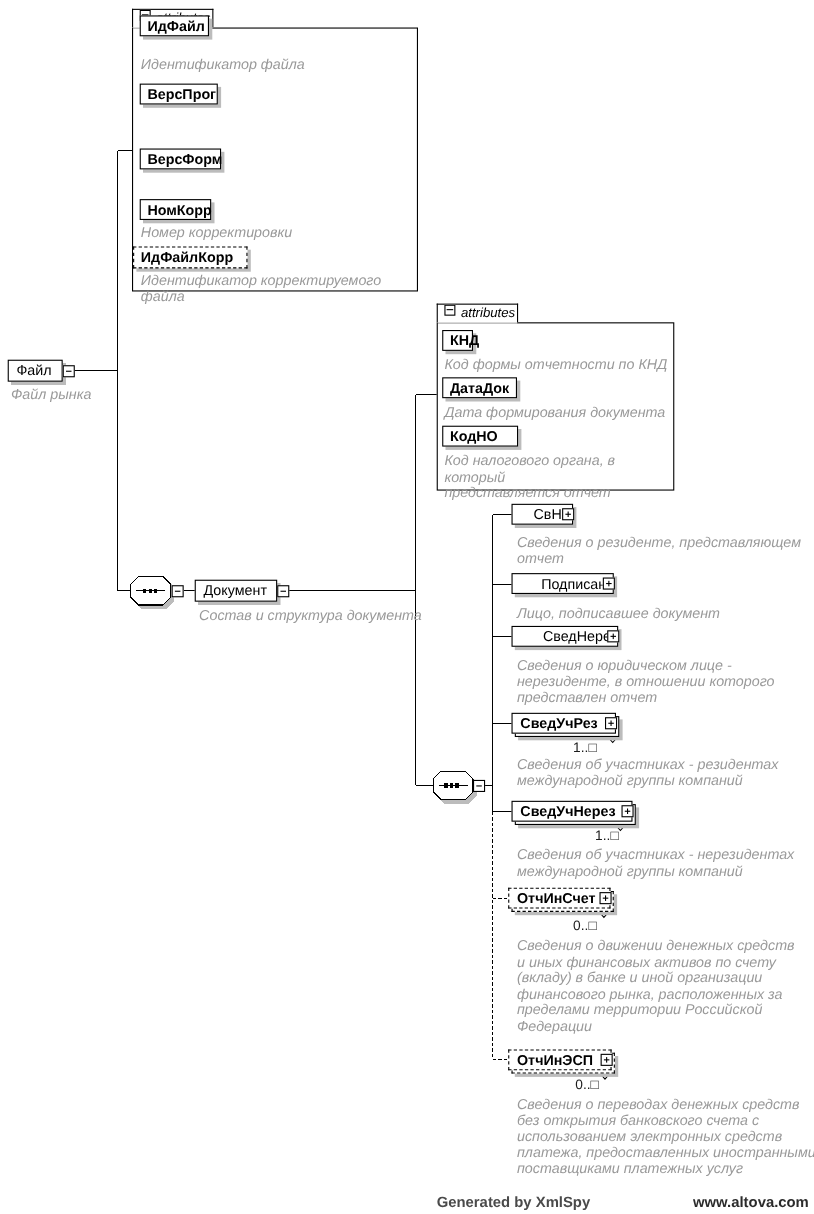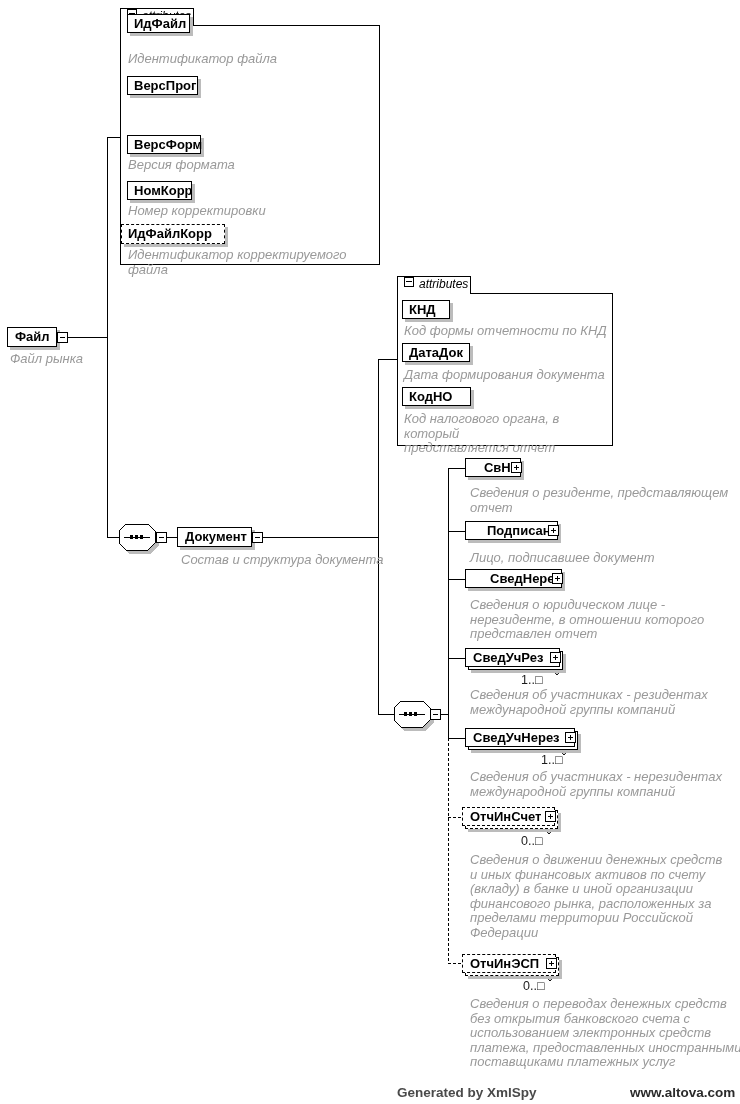--- a/index.html
+++ b/index.html
@@ -5,21 +5,21 @@
   html,body{margin:0;padding:0;background:#fff;}
   #stage{
     position:relative;width:740px;height:1104px;background:#fff;overflow:hidden;
     font-family:"Liberation Sans","DejaVu Sans",sans-serif;
   }
   svg.wires{position:absolute;left:0;top:0;}
   
   .el-box{
     position:absolute;height:20px;box-sizing:border-box;background:#fff;
     border:1px solid #000;box-shadow:3px 3px 0 #bcbcbc;
-    font-weight:bold;font-size:13px;line-height:18px;color:#000;
+    font-weight:normal;font-size:13px;line-height:18px;color:#000;
     padding-left:7px;white-space:nowrap;
   }
   .el-box.small{height:19px;line-height:17px;text-align:right;}
   
   .multi{position:absolute;height:19px;}
   .multi .back{
     position:absolute;left:3px;top:3px;width:100%;height:100%;box-sizing:border-box;
     background:#fff;border:1px solid #000;box-shadow:3px 3px 0 #bcbcbc;
   }
   .multi .front{
@@ -118,42 +118,41 @@
     <span class="tab-pm"></span>
     <span>attributes</span>
   </div>
 
   <div class="attr-item" style="left:127px;top:14px;width:63px"><span>ИдФайл</span></div>
   <div class="desc" style="left:128px;top:52px;width:252px">Идентификатор файла</div>
 
   <div class="attr-item" style="left:127px;top:76px;width:71px"><span>ВерсПрог</span></div>
 
   <div class="attr-item" style="left:127px;top:135px;width:74px"><span>ВерсФорм</span></div>
-  <div class="desc" style="left:128px;top:158px;width:252px">Версия формата</div>
 
   <div class="attr-item" style="left:127px;top:181px;width:65px"><span>НомКорр</span></div>
   <div class="desc" style="left:128px;top:204px;width:252px">Номер корректировки</div>
 
   <div class="attr-item dashed" style="left:121px;top:224px;width:104px"><span>ИдФайлКорр</span></div>
   <div class="desc" style="left:128px;top:248px;width:252px">Идентификатор корректируемого файла</div>
 
   <div class="el-box" style="left:7px;top:327px;width:50px">
     <span>Файл</span>
   </div>
   <span class="pm" style="left:57px;top:332px"></span>
   <div class="desc" style="left:10px;top:352px;width:120px">Файл рынка</div>
 
   <div class="attr-frame" style="left:397px;top:293px;width:216px;height:153px"></div>
   <div class="tab-patch" style="left:398px;top:293px;width:72px"></div>
   <div class="attr-tab" style="left:397px;top:276px;width:74px">
     <span class="tab-pm"></span>
     <span>attributes</span>
   </div>
 
-  <div class="attr-item" style="left:402px;top:300px;width:48px"><span>КНД</span></div>
+  <div class="attr-item" style="left:402px;top:300px;width:28px"><span>КНД</span></div>
   <div class="desc" style="left:404px;top:324px;width:208px">Код формы отчетности по КНД</div>
 
   <div class="attr-item" style="left:402px;top:343px;width:68px"><span>ДатаДок</span></div>
   <div class="desc" style="left:404px;top:368px;width:208px">Дата формирования документа</div>
 
   <div class="attr-item" style="left:402px;top:387px;width:69px"><span>КодНО</span></div>
   <div class="desc" style="left:404px;top:412px;width:208px">Код налогового органа, в который
 представляется отчет</div>
 
   <span class="pm" style="left:156px;top:532px"></span>

